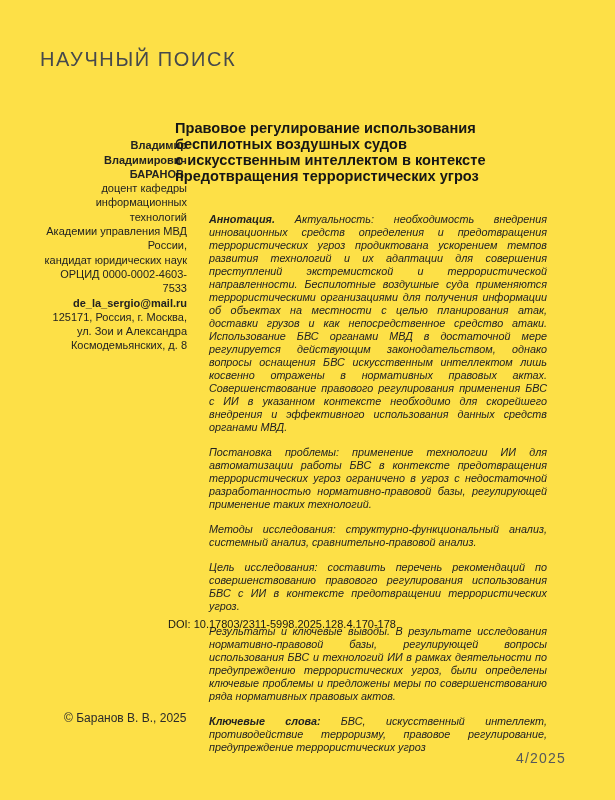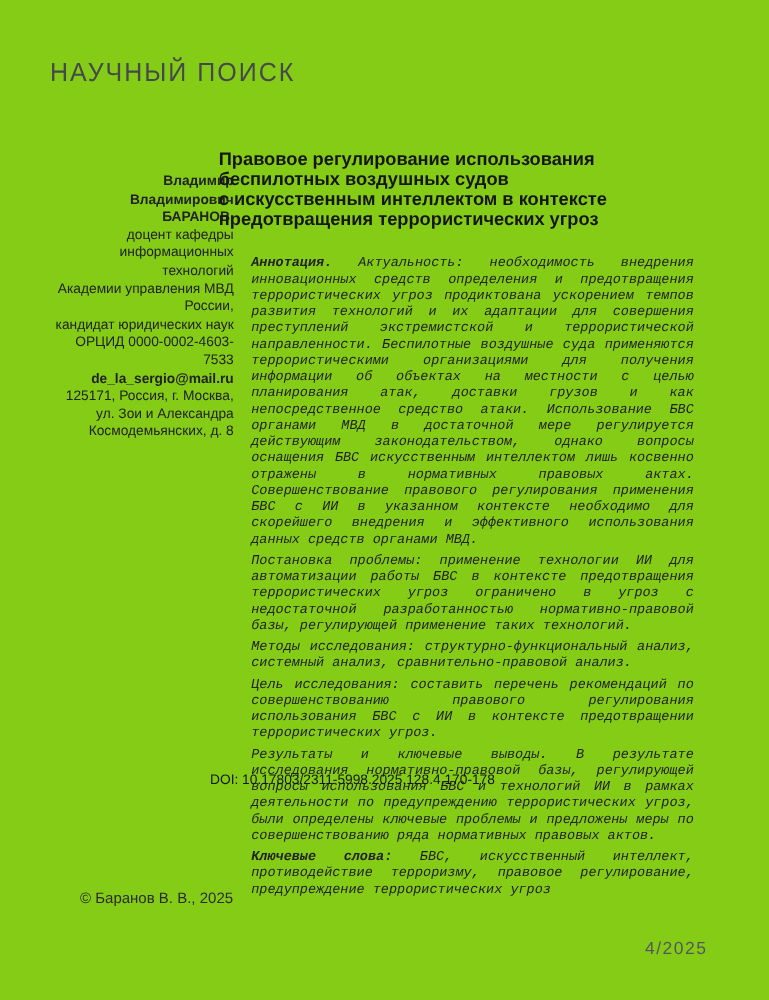--- a/index.html
+++ b/index.html
@@ -4,21 +4,21 @@
 <style>
   html, body {
     margin: 0;
     padding: 0;
     background: #ffffff;
   }
   .page {
     position: relative;
     width: 615px;
     height: 800px;
-    background: #84cc16;
+    background: #fde047;
     font-family: "Liberation Sans", sans-serif;
     color: #1c1c1c;
     overflow: hidden;
   }
   .section-header {
     position: absolute;
     left: 40px;
     top: 46px;
     font-size: 20px;
     line-height: 24px;
@@ -57,21 +57,21 @@
     position: absolute;
     left: 197px;
     top: 201px;
     width: 362px;
     font-style: italic;
     font-size: 10.8px;
     line-height: 13px;
     text-align: justify;
     color: #222;
   }
-  .abstract p { margin: 4px; font-family: Liberation Mono, monospace; }
+  .abstract p { margin: 12px; }
   .abstract .lead { font-weight: bold; }
   .doi-line {
     position: absolute;
     left: 168px;
     top: 618px;
     font-weight: normal;
     font-size: 11px;
     color: #161616;
     white-space: nowrap;
   }

